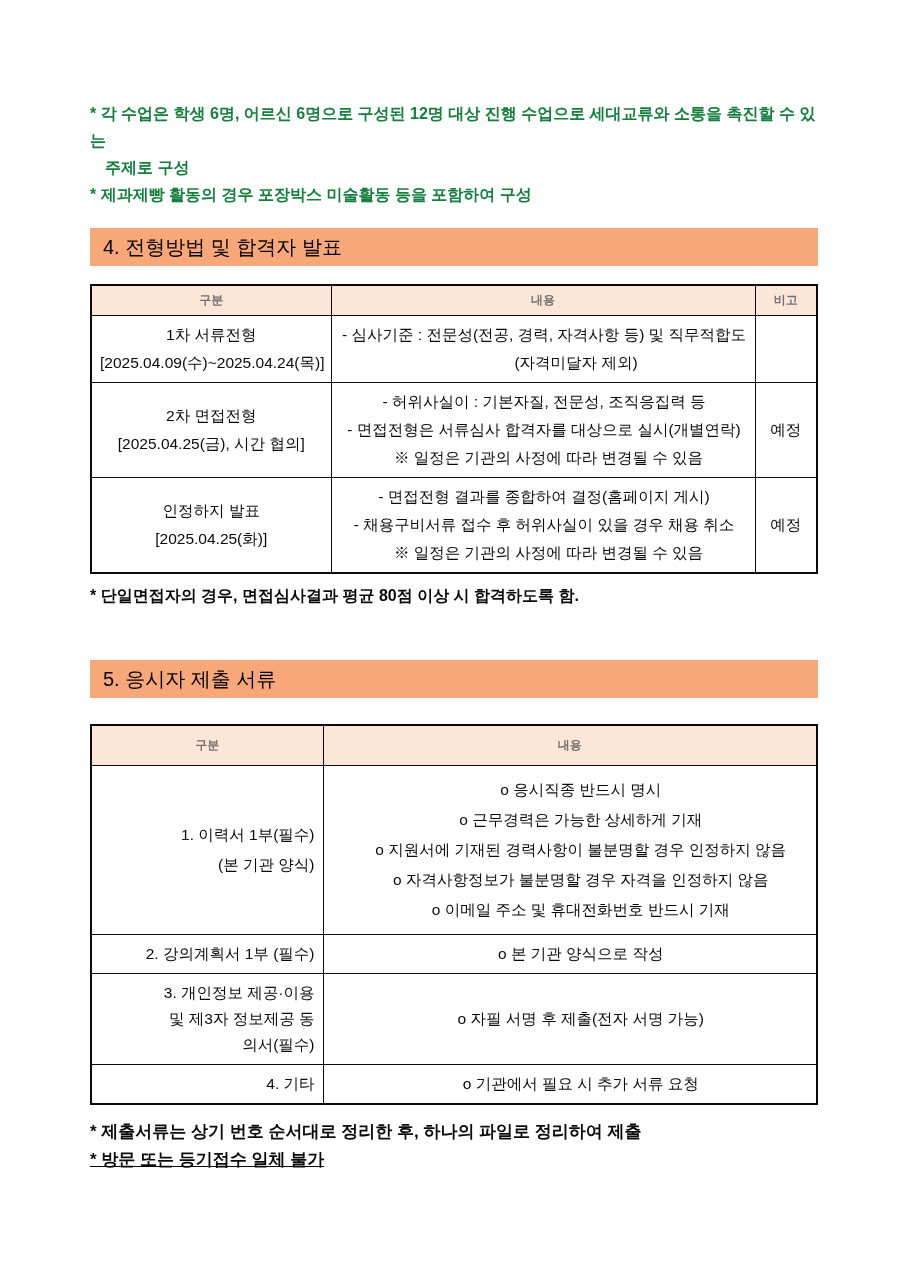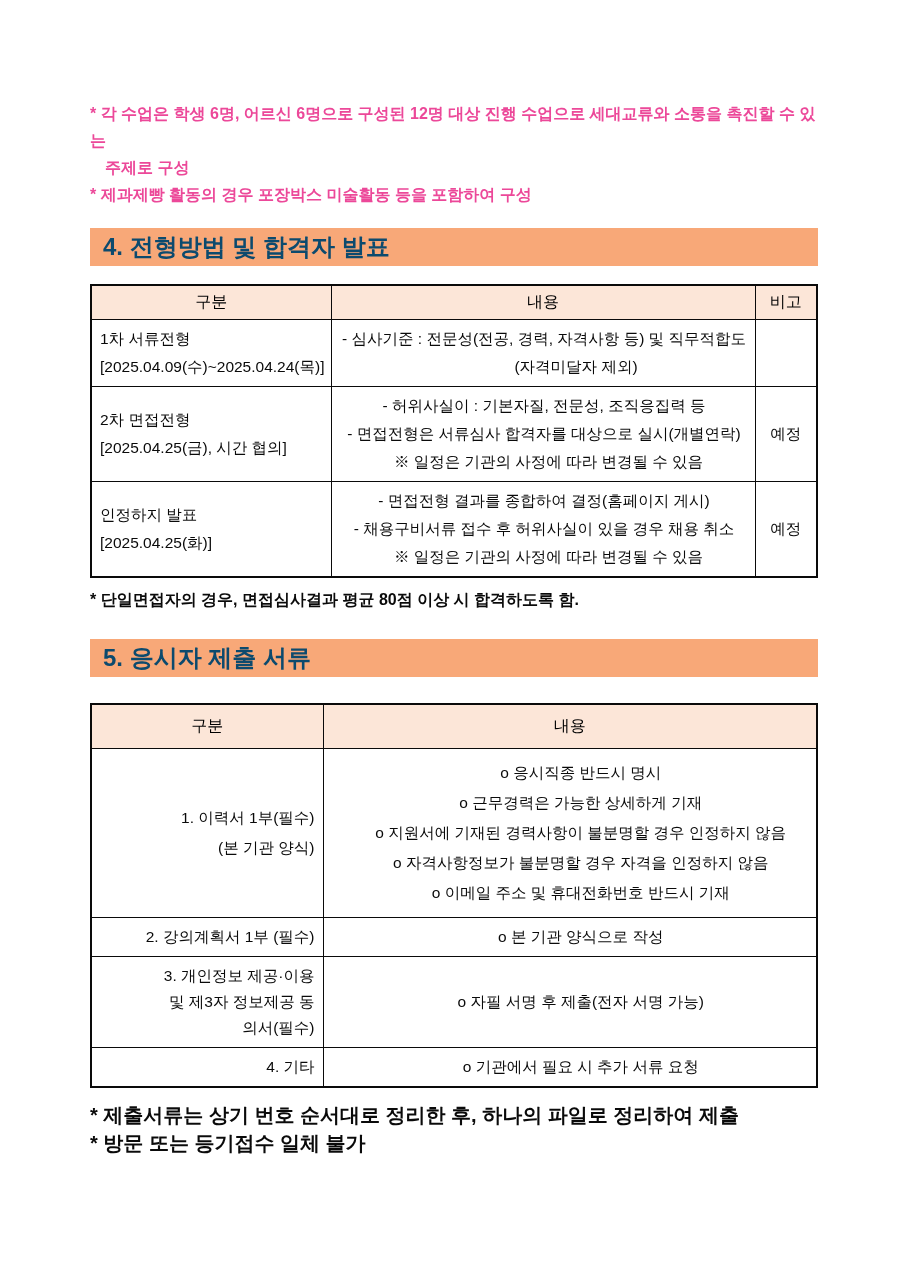--- a/index.html
+++ b/index.html
@@ -7,59 +7,59 @@
   body {
     width:900px; height:1273px;
     font-family:"Liberation Sans", sans-serif;
     color:#0a0a0a;
     -webkit-font-smoothing:antialiased;
   }
   .page { position:relative; width:900px; height:1273px; background:#ffffff; overflow:hidden; }
   .content { padding:100px 82px 0 90px; }
 
   
-  .top-notes { font-size:16px; font-weight:bold; line-height:27px; color:#ec4899; }
+  .top-notes { font-size:16px; font-weight:bold; line-height:27px; color:#15803d; }
   .top-notes .cont { padding-left:15px; }
 
   
   .section-bar {
-    height:38px; background:#F8A878; color:#0c4a6e;
-    font-size:24px; font-weight:bold; line-height:38px;
+    height:38px; background:#F8A878; color:#000000;
+    font-size:20px; font-weight:normal; line-height:38px;
     padding-left:13px; width:728px;
   }
   .bar4 { margin-top:20px; }
-  .bar5 { margin-top:26px; }
+  .bar5 { margin-top:51px; }
 
   
   table { border-collapse:collapse; width:726px; table-layout:fixed; }
   .tbl { margin-top:18px; border:2px solid #0a0a0a; }
   .tbl th, .tbl td { border:1px solid #0a0a0a; vertical-align:middle; }
   .tbl th {
-    background:#FCE6D8; font-size:16px; font-weight:normal;
-    text-align:center; padding:6px 4px; color:#000000;
+    background:#FCE6D8; font-size:12px; font-weight:bold;
+    text-align:center; padding:6px 4px; color:#737373;
   }
   .tbl td { font-size:15.5px; line-height:28px; padding:5px 8px; }
   .t1 .col-gubun { width:240px; } .t1 .col-naeyong { width:424px; } .t1 .col-bigo { width:62px; }
   .t2 .col-gubun { width:232px; } .t2 .col-naeyong { width:494px; }
-  td.gubun-c { text-align:left;margin-left:37px; }
+  td.gubun-c { text-align:center;margin-left:37px; }
   td.gubun-l { text-align:right; vertical-align:middle; padding-left:6px; }
   td.bigo { text-align:center; }
   td.naeyong { padding-left:10px;text-align:center; }
   .t2 td.naeyong { padding-left:30px; }
   .ind-paren { padding-left:64px; }
   .ind-star { padding-left:9px; }
   .ind-cont { padding-left:14px; }
   .t2 .tall th { padding:11px 4px; }
   .t2 .row1 td { padding-top:9px; padding-bottom:9px; line-height:30px; }
   .t2 .row3 td.gubun-l { line-height:26px; padding-top:6px; padding-bottom:6px; }
 
   
   .footnote { font-size:16px; font-weight:bold; line-height:26px; margin-top:9px; }
-  .footnotes2 { margin-top:13px; font-size:20px; font-weight:bold; line-height:28px; }
-  .footnotes2 .underlined { }
+  .footnotes2 { margin-top:13px; font-size:17px; font-weight:bold; line-height:28px; }
+  .footnotes2 .underlined { text-decoration:underline; }
 </style>
 </head>
 <body>
 
 <div class="page">
   <div class="content">
 
     <div class="top-notes">
       <div>* 각 수업은 학생 6명, 어르신 6명으로 구성된 12명 대상 진행 수업으로 세대교류와 소통을 촉진할 수 있는</div>
       <div class="cont">주제로 구성</div>

